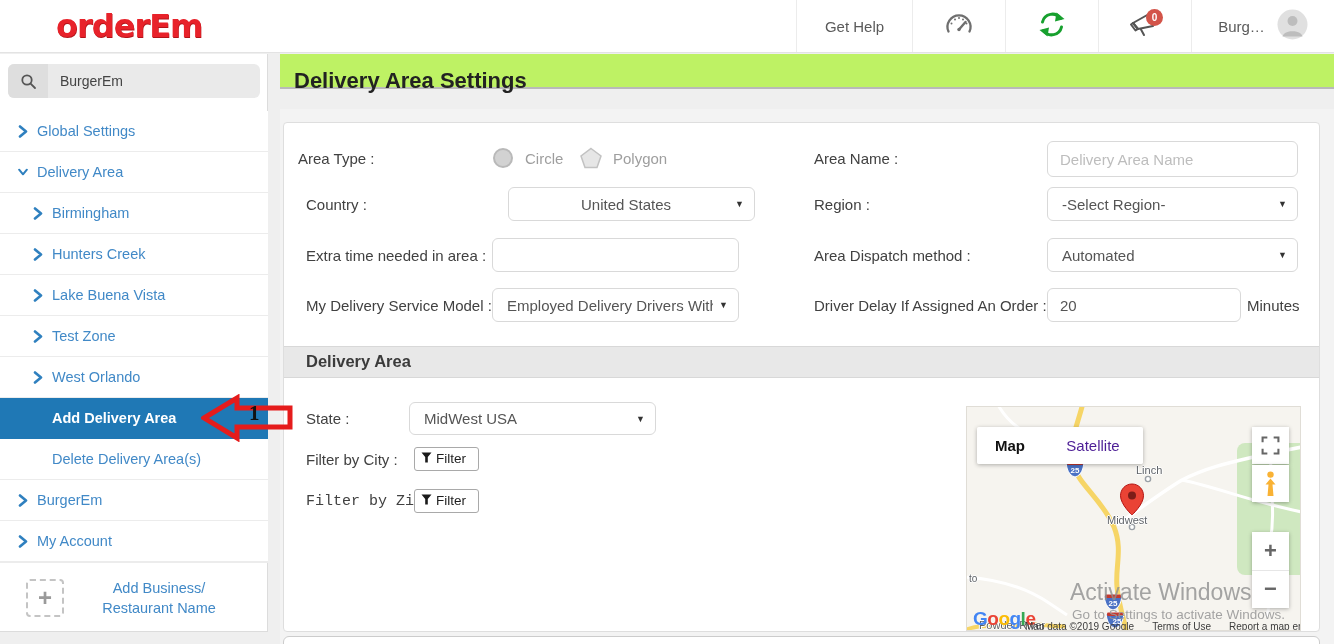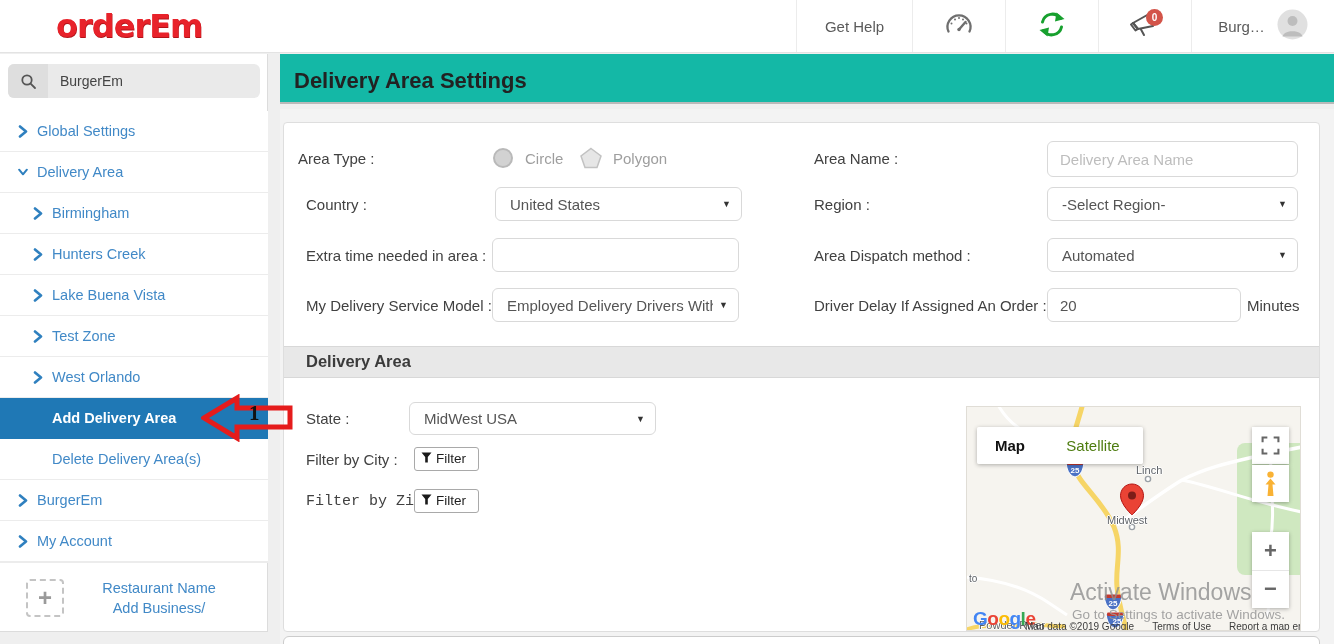--- a/index.html
+++ b/index.html
@@ -26,21 +26,21 @@
   .nav-item .chev { width:10px; display:flex; margin-right:9px; }
   .lvl0 { padding-left:18px; }
   .lvl1 { padding-left:33px; }
   .noarrow { padding-left:52px; }
   .nav-item.selected { background:#1f78b5; color:#fff; font-weight:bold; border-bottom:1px solid #1f78b5; }
   #sb-footer { position:absolute; left:0; top:508px; width:268px; height:70px; display:flex; align-items:center; border-top:1px solid #ececec; }
   #plusbox { width:38px; height:38px; border:2px dashed #c4c4c4; border-radius:4px; margin-left:26px; display:flex; align-items:center; justify-content:center; color:#9a9a9a; font-size:24px; font-weight:bold; line-height:1; cursor:pointer; }
   #addbiz { flex:1; text-align:center; color:#4189c7; font-size:14.5px; line-height:20px; cursor:pointer; padding-right:14px; }
 
   
-  #titleband { position:absolute; left:280px; top:54px; width:1054px; height:50px; background:#14b8a6; border-bottom:2px solid #b9b9b9; z-index:4; }
+  #titleband { position:absolute; left:280px; top:54px; width:1054px; height:35px; background:#bef264; border-bottom:2px solid #b9b9b9; z-index:4; }
   #page-title { position:absolute; left:14px; top:14px; font-size:22px; font-weight:600; color:#222; }
   #content { position:absolute; left:280px; top:109px; width:1054px; height:535px; background:#f3f3f3; }
   #card { position:absolute; left:3px; top:13px; width:1037px; height:510px; background:#fff; border:1px solid #dedede; border-radius:4px; }
   #bottom-sliver { position:absolute; left:3px; top:527px; width:1037px; height:12px; background:#fff; border:1px solid #cccccc; border-radius:6px 6px 0 0; }
 
   .flabel { position:absolute; font-size:15px; color:#414141; transform:translateY(-50%); white-space:nowrap; }
   .gray-lab { color:#9e9e9e; }
   .select { position:absolute; background:#fff; border:1px solid #d9d9d9; border-radius:6px; display:flex; align-items:center; padding:0 10px 0 14px; font-size:15px; color:#555; cursor:pointer; }
   .select .val { flex:1; overflow:hidden; white-space:nowrap; }
   .select .caret { font-size:9px; color:#333; margin-left:6px; }
@@ -53,21 +53,21 @@
   .filter-btn { position:absolute; display:inline-flex; align-items:center; gap:4px; background:#fff; border:1px solid #a9a9a9; border-radius:3px; padding:3px 12px 4px 6px; font-size:13.5px; color:#1e1e1e; cursor:pointer; }
 
   .area-type-circle { position:absolute; width:20px; height:20px; border-radius:50%; background:#d2d2d2; border:2px solid #b9b9b9; cursor:pointer; }
 
   
   #map { position:absolute; left:682px; top:283px; width:335px; height:225px; background:#f6f4ef; overflow:hidden; border:1px solid #e0ddd6; cursor:grab; }
   .map-lbl { position:absolute; font-size:11px; color:#5f6368; text-shadow:-1px 0 #fff,1px 0 #fff,0 1px #fff,0 -1px #fff; white-space:nowrap; }
   #mapbtns { position:absolute; left:10px; top:20px; display:flex; box-shadow:0 1px 4px rgba(0,0,0,0.3); border-radius:2px; overflow:hidden; }
   #mapbtns .mb { height:37px; background:#fff; display:flex; align-items:center; justify-content:center; font-size:15px; cursor:pointer; }
   #mb-map { width:66px; font-weight:bold; color:#111; }
-  #mb-sat { width:100px; color:#4d7c0f; }
+  #mb-sat { width:100px; color:#4c1d95; }
   .sqbtn { position:absolute; width:37px; height:37px; background:#fff; box-shadow:0 1px 4px rgba(0,0,0,0.3); display:flex; align-items:center; justify-content:center; cursor:pointer; }
   #zoomctl { position:absolute; left:285px; top:125px; width:37px; height:76px; background:#fff; box-shadow:0 1px 4px rgba(0,0,0,0.3); display:flex; flex-direction:column; cursor:pointer; }
   #zoomctl .z { flex:1; display:flex; align-items:center; justify-content:center; font-size:22px; font-weight:bold; color:#666; }
   #zoomctl .z:first-child { border-bottom:1px solid #e6e6e6; }
   .shield-num { position:absolute; color:#fff; font-size:8px; font-weight:bold; width:18px; text-align:center; }
   #wm1 { position:absolute; left:103px; top:172px; font-size:23px; color:#8f8f8f; opacity:0.8; white-space:nowrap; }
   #wm2 { position:absolute; left:105px; top:200px; font-size:13.5px; color:#9a9a9a; opacity:0.9; white-space:nowrap;text-align:center; }
   #glogo { position:absolute; left:6px; top:201px; font-size:19px; font-weight:bold; letter-spacing:-0.5px; }
   .gl-b { color:#4285F4; } .gl-r { color:#EA4335; } .gl-y { color:#FBBC05; } .gl-g { color:#34A853; }
   #attrib { position:absolute; left:58px; top:214px; width:277px; font-size:10px; color:#3c3c3c; display:flex; gap:18px; white-space:nowrap; }
@@ -224,22 +224,22 @@
             <svg width="10" height="13" viewBox="0 0 10 13">
               <path d="M2 1.5 L8 6.5 L2 11.5" fill="none" stroke="#2f80bf" stroke-width="2.6" stroke-linecap="round" stroke-linejoin="round"></path>
             </svg>
           </span>
         <span>My Account</span>
       </div>
     </div>
     <div id="sb-footer">
       <div id="plusbox">+</div>
       <div id="addbiz">
+        <div>Add Business/</div>
         <div>Restaurant Name</div>
-        <div>Add Business/</div>
       </div>
     </div>
   </div>
 
   <div id="titleband">
     <div id="page-title">Delivery Area Settings</div>
   </div>
 
   <div id="content">
     <div id="card">
@@ -248,21 +248,21 @@
       <div class="area-type-circle" style="left:209px; top:25px;"></div>
       <div class="flabel gray-lab" style="left:241px; top:35px;">Circle</div>
       <span style="position:absolute; left:295px; top:23px; cursor:pointer;">
         <svg width="24" height="24" viewBox="0 0 24 24">
             <polygon points="12,2.5 22,10 18,21.5 6,21.5 2,10" fill="#e6e6e6" stroke="#c2c2c2" stroke-width="1.5"></polygon>
           </svg>
       </span>
       <div class="flabel gray-lab" style="left:329px; top:35px;">Polygon</div>
 
       <div class="flabel" style="left:22px; top:81px;">Country :</div>
-      <div class="select" style="left:211px; top:64px; width:247px; height:34px;">
+      <div class="select" style="left:224px; top:64px; width:247px; height:34px;text-align:center;">
         <span class="val">United States</span>
         <span class="caret">▼</span>
       </div>
 
       <div class="flabel" style="left:22px; top:132px;">Extra time needed in area :</div>
       <input class="tinput" style="left: 208px; top: 115px; width: 247px; height: 34px;" value="">
 
       <div class="flabel" style="left:22px; top:182px;">My Delivery Service Model :</div>
       <div class="select" style="left:208px; top:165px; width:247px; height:34px;">
         <span class="val">Employed Delivery Drivers With</span>

